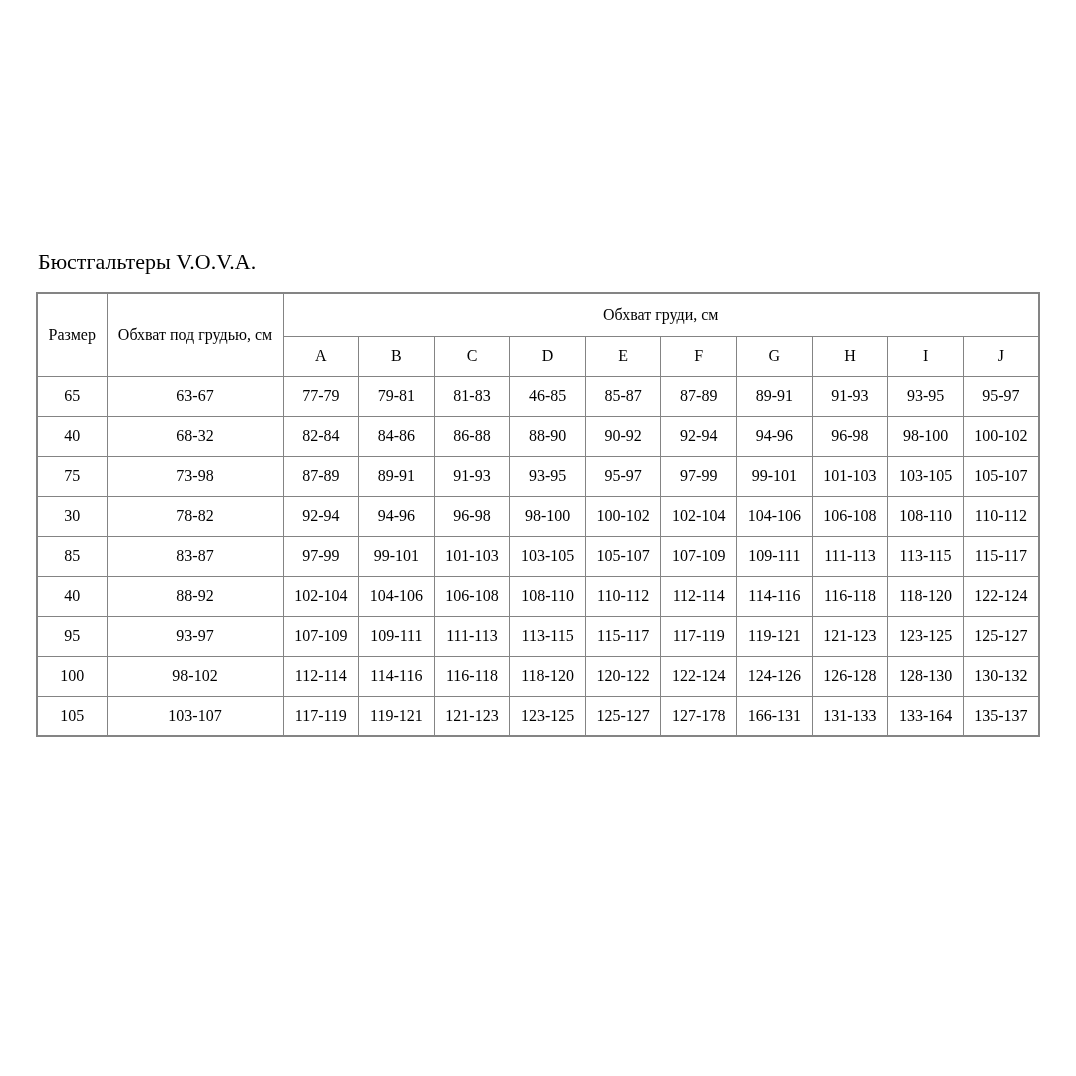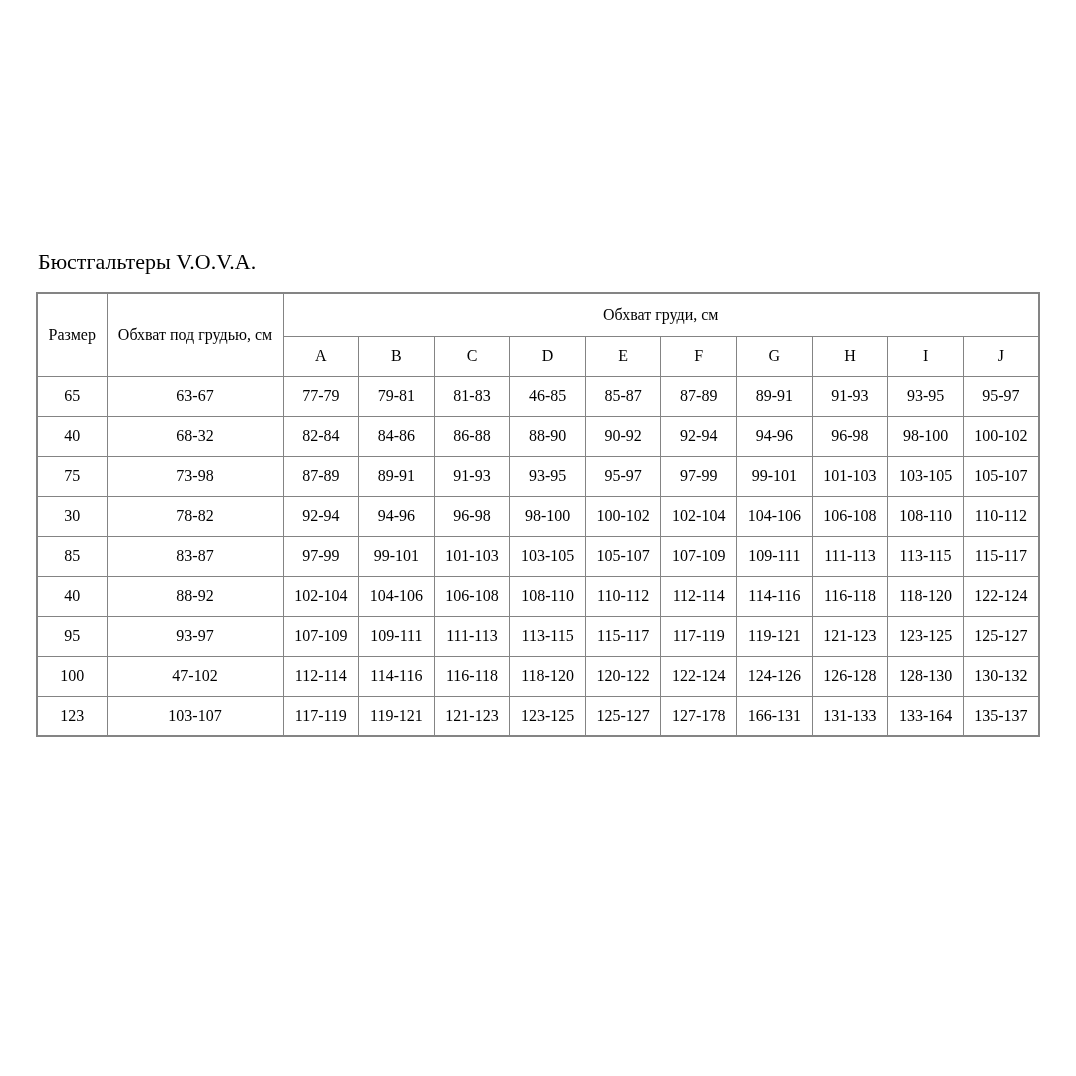--- a/index.html
+++ b/index.html
@@ -177,34 +177,34 @@
           <td>113-115</td>
           <td>115-117</td>
           <td>117-119</td>
           <td>119-121</td>
           <td>121-123</td>
           <td>123-125</td>
           <td>125-127</td>
         </tr>
         <tr>
           <td>100</td>
-          <td>47-102</td>
+          <td>98-102</td>
           <td>112-114</td>
           <td>114-116</td>
           <td>116-118</td>
           <td>118-120</td>
           <td>120-122</td>
           <td>122-124</td>
           <td>124-126</td>
           <td>126-128</td>
           <td>128-130</td>
           <td>130-132</td>
         </tr>
         <tr>
-          <td>123</td>
+          <td>105</td>
           <td>103-107</td>
           <td>117-119</td>
           <td>119-121</td>
           <td>121-123</td>
           <td>123-125</td>
           <td>125-127</td>
           <td>127-178</td>
           <td>166-131</td>
           <td>131-133</td>
           <td>133-164</td>

